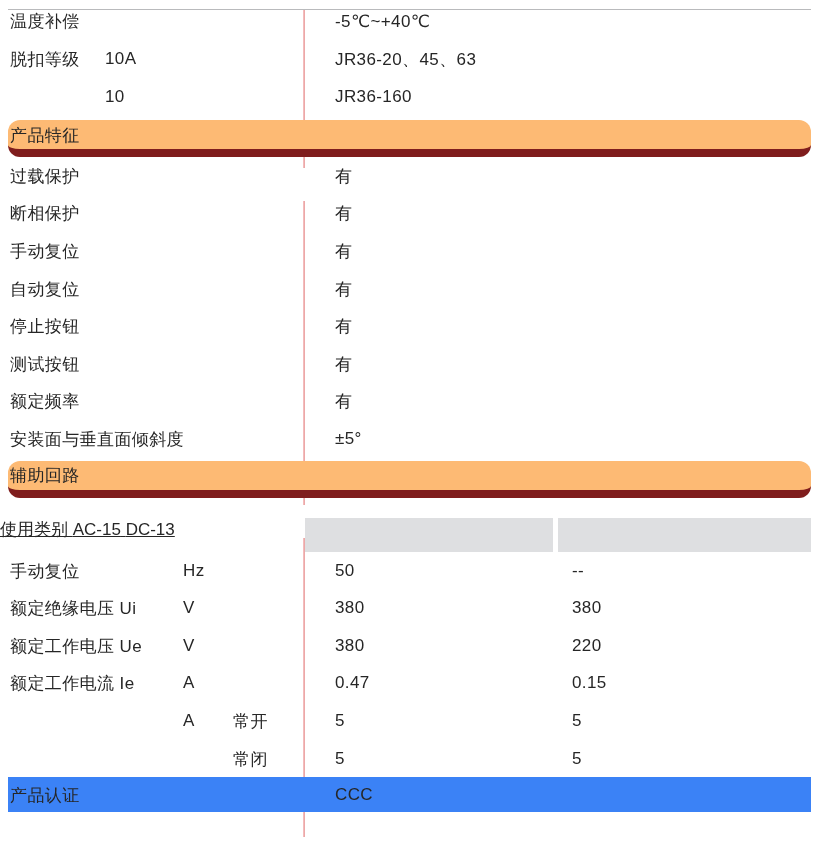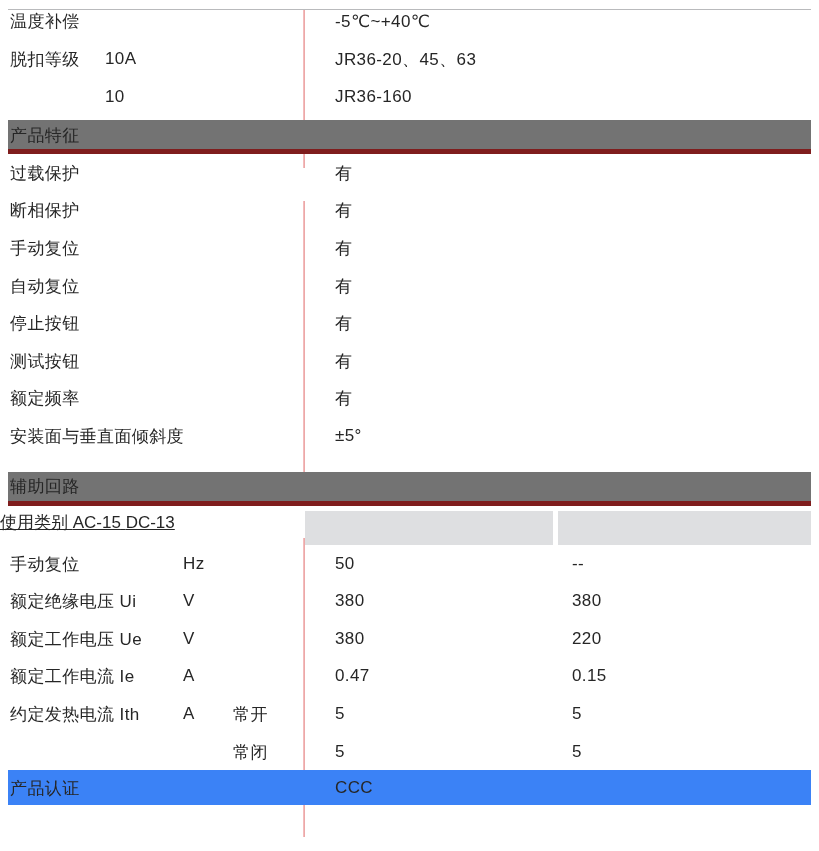--- a/index.html
+++ b/index.html
@@ -43,32 +43,33 @@
 
   
   .sec-top{margin-top:2px;}
   .features .row,
   .aux-rows .row{height:37.6px;}
 
   
   .band{
     position:relative;
     margin:0 8px;height:29px;
-    background:#737373;
-    border-bottom:5px solid #7f1d1d;
+    background:#fdba74;
+    border-bottom:8px solid #7f1d1d;
+    border-radius:12px;
   }
   .band .band-title{
     position:absolute;left:2px;top:50%;transform:translateY(-50%);
     letter-spacing:.4px;
   }
   .band1{margin-top:4px;}
-  .band2{margin-top:17px;}
-
-  
-  .aux-header{position:relative;height:34px;margin-top:5px;}
+  .band2{margin-top:3px;}
+
+  
+  .aux-header{position:relative;height:34px;margin-top:20px;}
   .aux-header .cell{
     position:absolute;top:0;bottom:0;background:#dedfe1;
   }
   .aux-header .cell.ac{left:305px;width:248px;}
   .aux-header .cell.dc{left:558px;width:253px;}
 
   
   .cert-band{
     position:relative;margin:0 8px;height:35px;
     background:#3b82f6;
@@ -173,21 +174,20 @@
       <span class="c val1">380</span>
       <span class="c val2">220</span>
     </div>
     <div class="row">
       <span class="c lbl">额定工作电流 Ie</span>
       <span class="c unit">A</span>
       <span class="c val1">0.47</span>
       <span class="c val2">0.15</span>
     </div>
     <div class="row">
-      <span class="c lbl">约定发热电流 Ith</span>
       <span class="c unit">A</span>
       <span class="c sub2">常开</span>
       <span class="c val1">5</span>
       <span class="c val2">5</span>
     </div>
     <div class="row">
       <span class="c sub2">常闭</span>
       <span class="c val1">5</span>
       <span class="c val2">5</span>
     </div>

